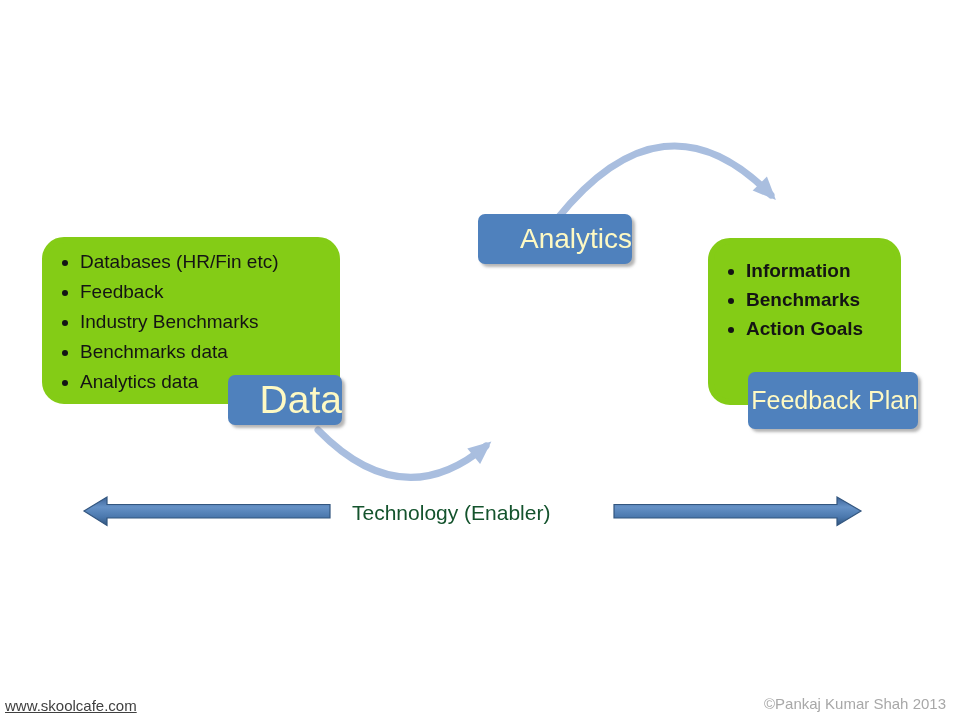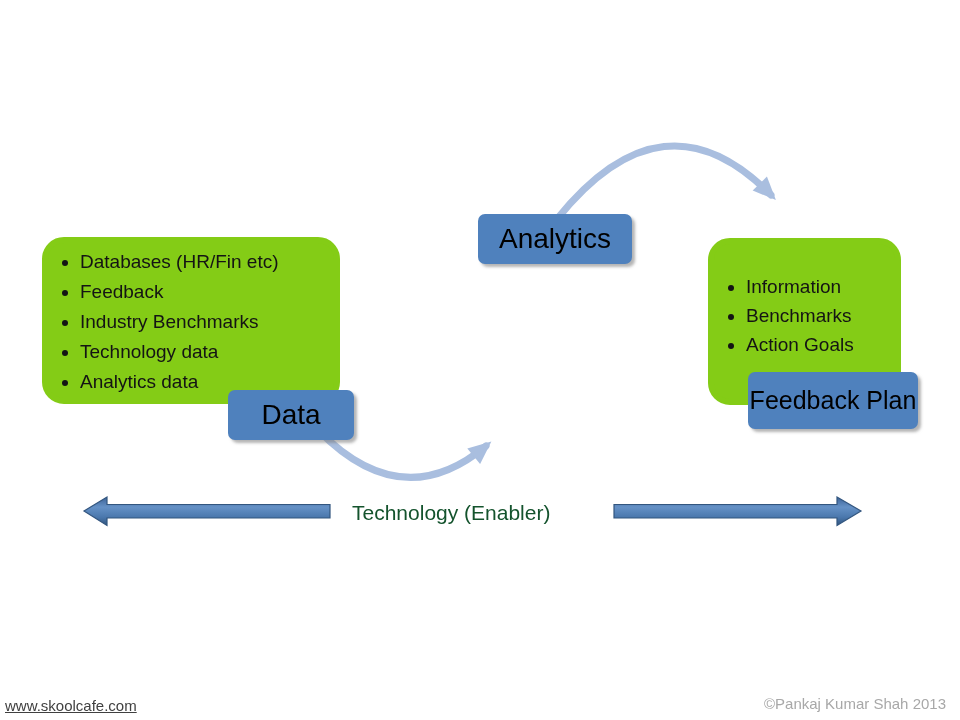--- a/index.html
+++ b/index.html
@@ -15,29 +15,29 @@
   #box-data      { left:42px;  top:237px; width:298px; height:167px; }
   #box-analytics { left:372px; top:239px; width:303px; height:162px; }
   #box-execution { left:708px; top:238px; width:193px; height:167px; }
 
   ul.bullets {
     margin:0; padding:0 0 0 32px; list-style:disc;
     font-size:19px; color:#141414; letter-spacing:0;
   }
   #box-data ul      { margin-top:4px;  line-height:30px; }
   #box-analytics ul { margin-top:37px; line-height:30px; }
-  #box-execution ul { margin-top:28px; line-height:29px; }
+  #box-execution ul { margin-top:12px; line-height:29px;font-weight:bold; }
 
   
   .chip {
-    position:absolute; background:#4f81bd; border-radius:7px; color:#000000;
-    display:flex; align-items:center; justify-content:center;
+    position:absolute; background:#4f81bd; border-radius:7px; color:#fef9c3;
+    display:flex; align-items:center; justify-content:flex-end;
     box-shadow:3px 3px 3px rgba(120,120,120,0.55); z-index:3;
   }
-  #chip-data      { left:228px; top:375px; width:126px; height:50px; font-size:28px;margin-top:15px; }
+  #chip-data      { left:228px; top:375px; width:114px; height:50px; font-size:39px; }
   #chip-analytics { left:478px; top:214px; width:154px; height:50px; font-size:28px; }
   #chip-execution { left:748px; top:372px; width:170px; height:57px; font-size:25px; }
 
   svg.arrows { position:absolute; left:0; top:0; width:960px; height:720px; z-index:2; }
 
   .tech-label {
     position:absolute; left:352px; top:501px; font-size:21px;
     white-space:nowrap; z-index:3;
   }
   .footer-link {
@@ -51,21 +51,21 @@
 </head>
 <body>
 
 <div class="slide">
 
   <div class="bigbox" id="box-data">
     <ul class="bullets">
       <li>Databases (HR/Fin etc)</li>
       <li>Feedback</li>
       <li>Industry Benchmarks</li>
-      <li>Technology data</li>
+      <li>Benchmarks data</li>
       <li>Analytics data</li>
     </ul>
   </div>
 
 
   <div class="bigbox" id="box-execution">
     <ul class="bullets">
       <li>Information</li>
       <li>Benchmarks</li>
       <li>Action Goals</li>

